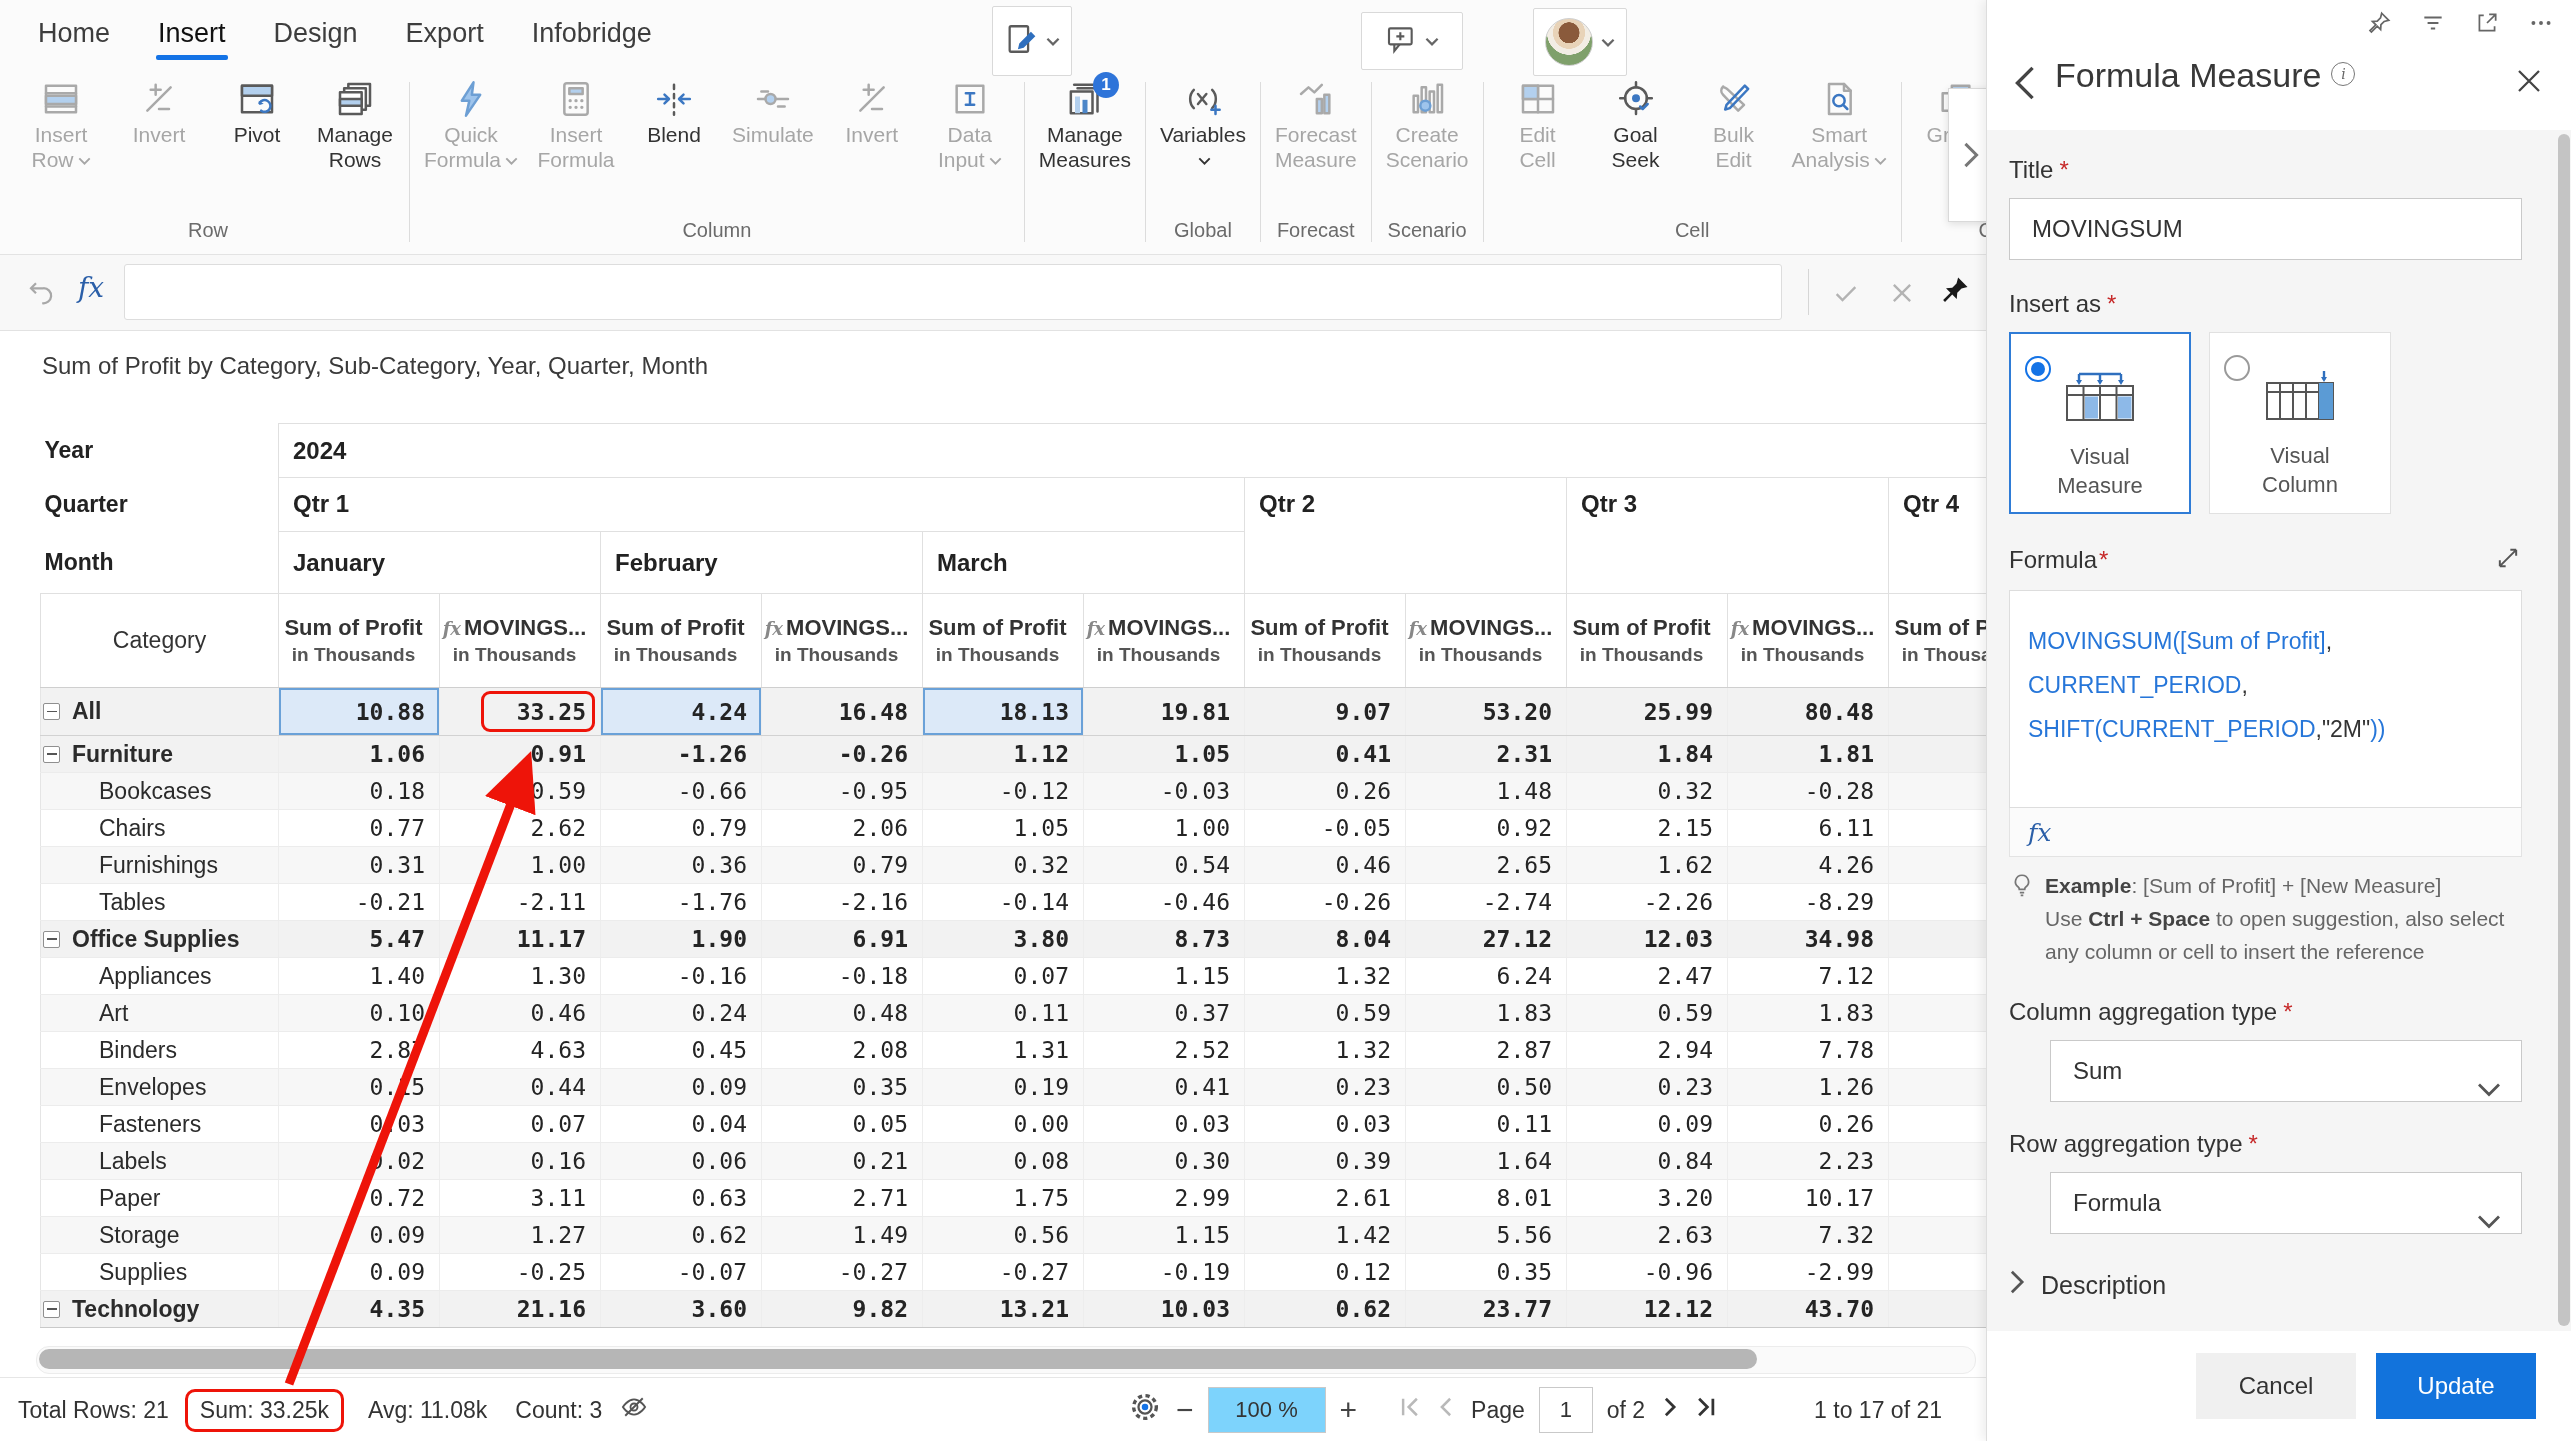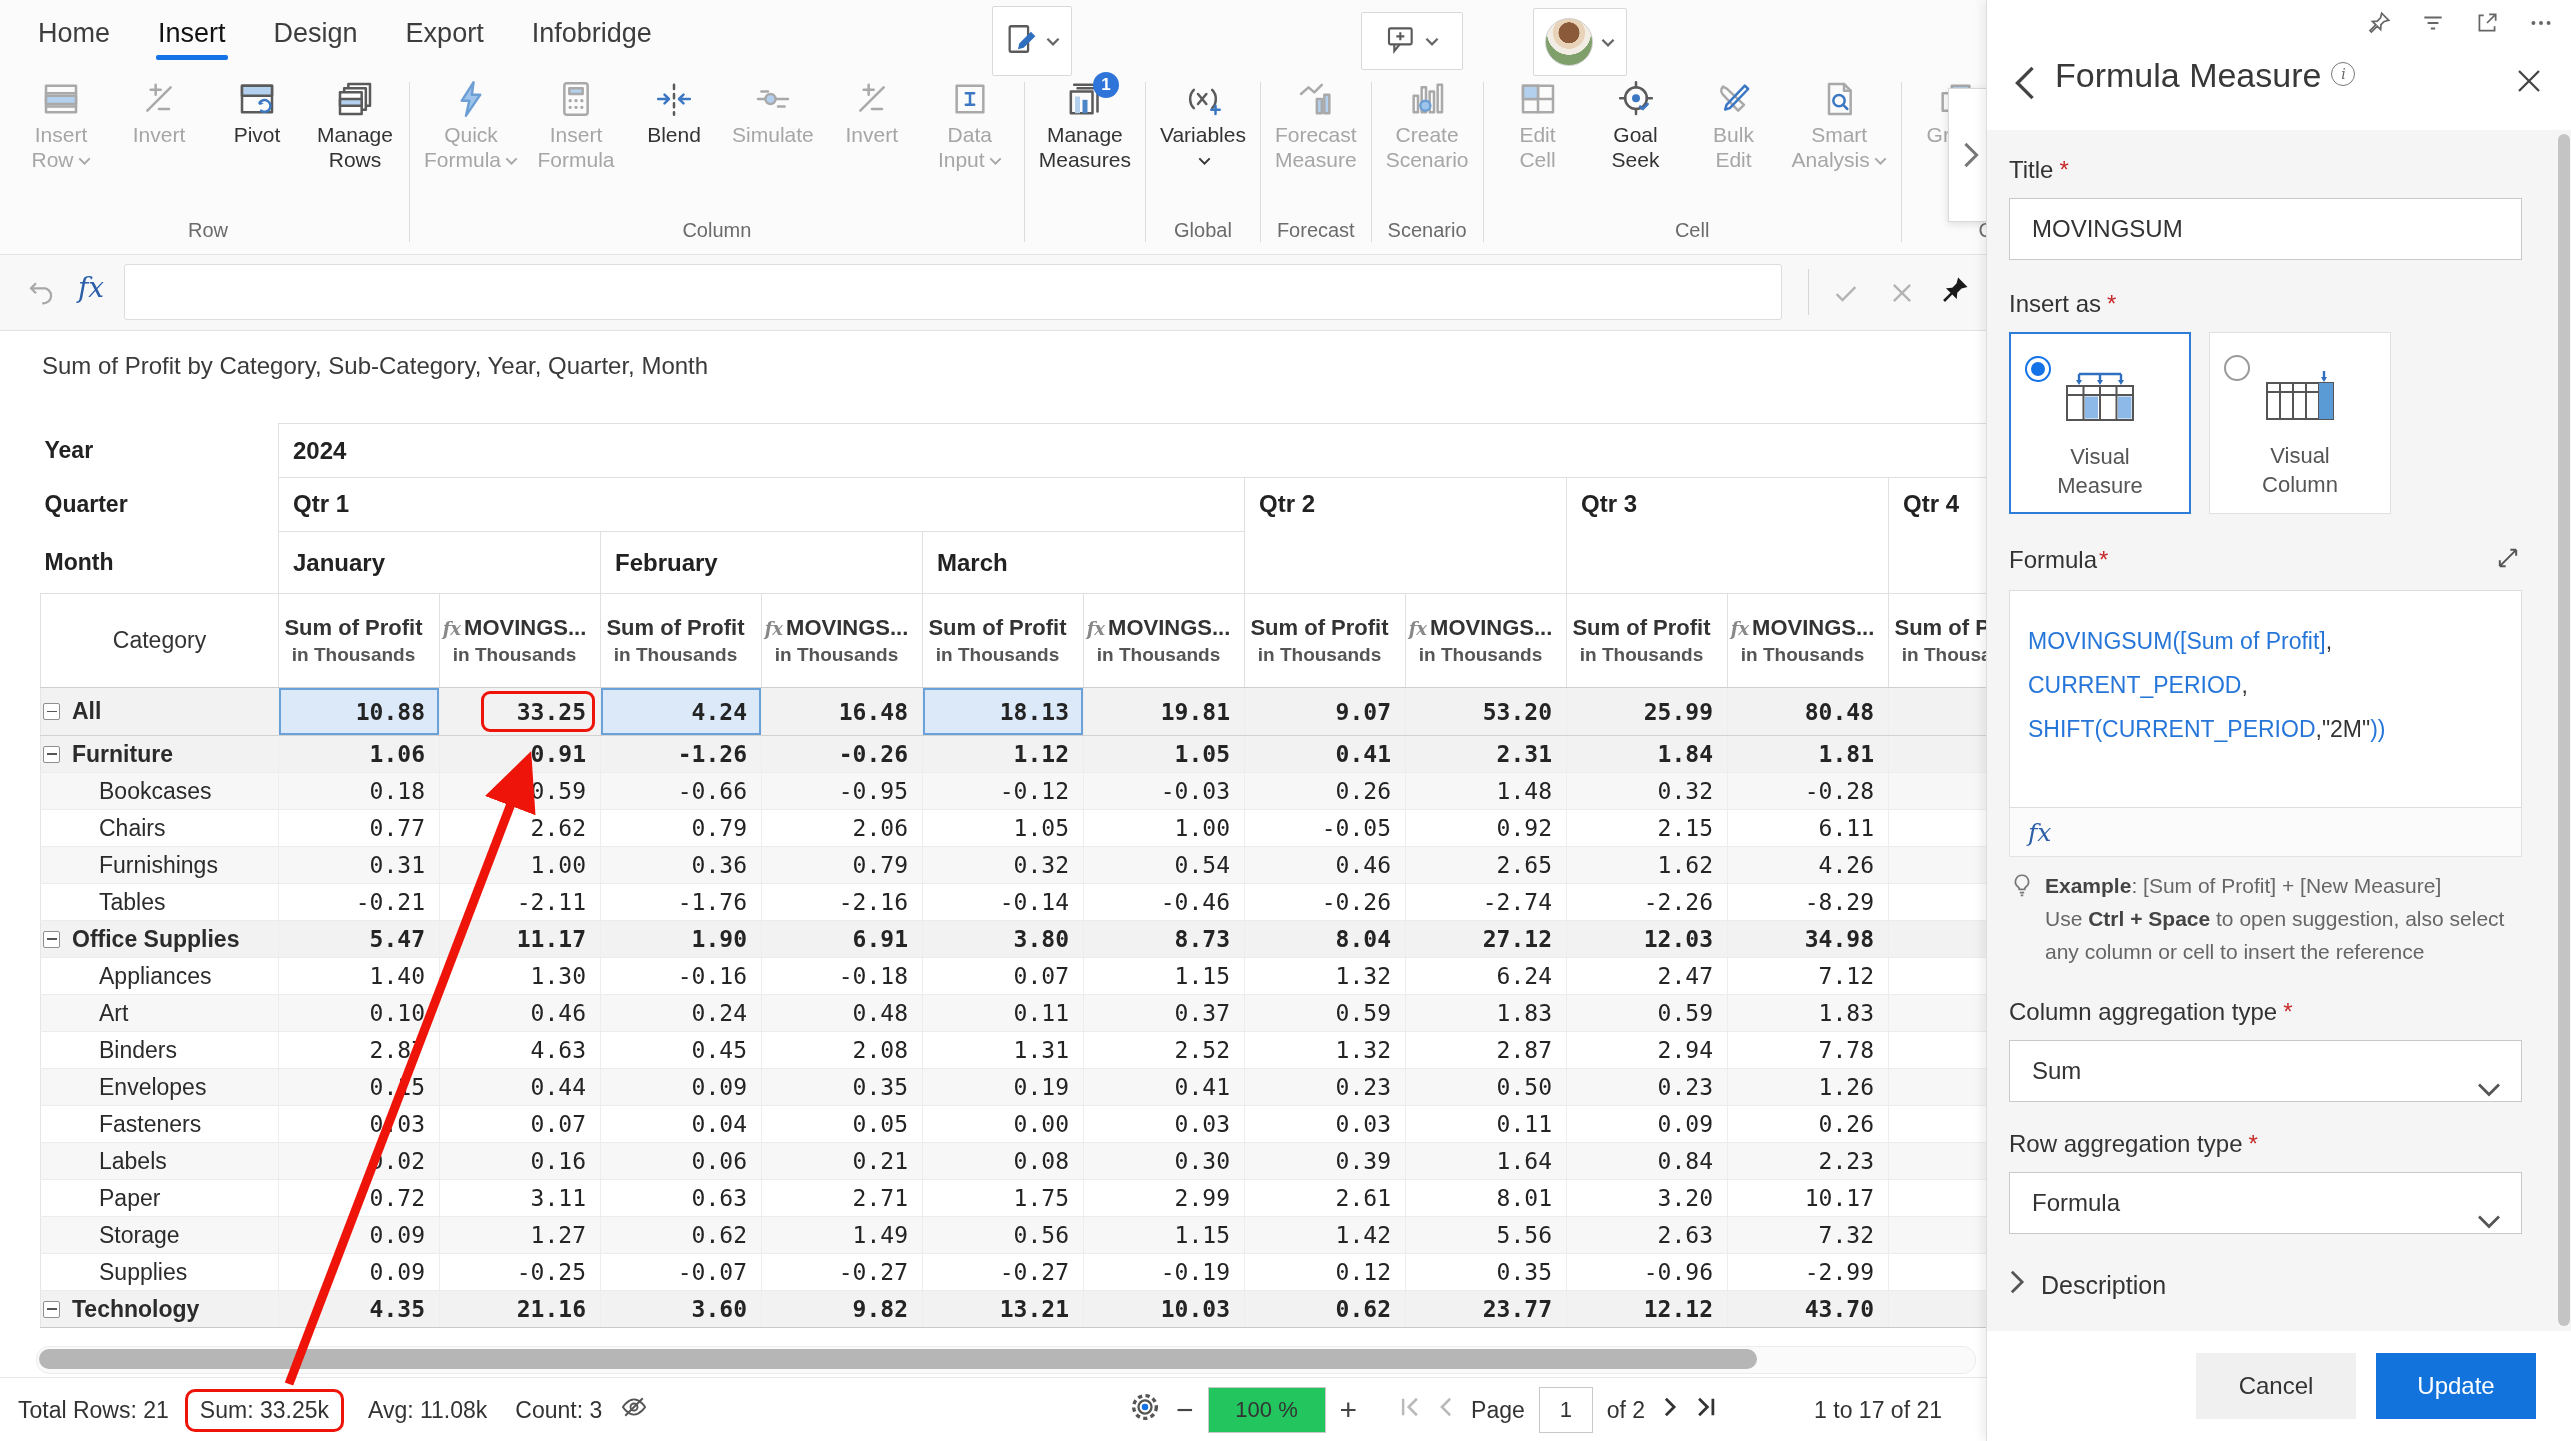--- a/index.html
+++ b/index.html
@@ -63,21 +63,21 @@
   td.rb{position:relative;}
   td.rb::after{content:"";position:absolute;right:5px;top:3px;bottom:3px;width:108px;border:3.5px solid #ee1409;border-radius:9px;pointer-events:none;}
   
   .hscroll{position:absolute;left:36px;top:1346px;width:1938px;height:26px;background:#fafafa;border:1px solid #ececec;border-radius:13px;}
   .hthumb{position:absolute;left:2px;top:2px;width:1718px;height:20px;background:#b6b6b6;border-radius:10px;cursor:grab;}
   .statusbar{position:absolute;left:0;top:1377px;width:1986px;height:64px;background:#fff;border-top:1px solid #e6e6e6;
              display:flex;align-items:center;font-size:23px;color:#333;}
   .st{margin-left:18px;white-space:nowrap;}
   .sumbox{margin-left:16px;padding:5px 12px;border:3px solid #ee1409;border-radius:10px;}
   .zoomcluster{position:absolute;left:1128px;top:0;height:64px;display:flex;align-items:center;gap:14px;}
-  .zbox{width:116px;height:44px;border:1px solid #c9c9c9;background:#22c55e;display:flex;align-items:center;justify-content:center;font-size:22px;}
+  .zbox{width:116px;height:44px;border:1px solid #c9c9c9;background:#7dd3fc;display:flex;align-items:center;justify-content:center;font-size:22px;}
   .pbox{width:52px;height:44px;border:1px solid #c9c9c9;background:#fff;display:flex;align-items:center;justify-content:center;font-size:22px;}
   .zsign{font-size:30px;color:#444;cursor:pointer;}
   .pgic{color:#333;cursor:pointer;} .pgic.dis{color:#b9b9b9;}
   .rangetxt{margin-left:auto;margin-right:44px;white-space:nowrap;}
   
   .panel{position:absolute;left:1986px;top:0;width:585px;height:1441px;background:#fff;border-left:1px solid #ddd;
          box-shadow:-4px 0 10px rgba(0,0,0,.07);z-index:100;}
   .ptop{position:absolute;right:18px;top:10px;display:flex;gap:28px;color:#666;}
   .ptop span{cursor:pointer;}
   .phead{position:absolute;left:0;top:46px;width:100%;height:74px;}
@@ -100,21 +100,21 @@
   .card.selected .radio::after{content:"";position:absolute;left:4px;top:4px;width:14px;height:14px;border-radius:50%;background:#1473e6;}
   .cardlab{font-size:22px;color:#555;line-height:29px;margin-top:12px;}
   .frow{display:flex;justify-content:space-between;align-items:center;margin-top:30px;}
   .codebox{background:#fff;border:1px solid #ddd;height:218px;box-sizing:border-box;padding:28px 18px;font-size:23px;line-height:44px;}
   .code-b{color:#2676d9;} .code-d{color:#333;}
   .fxstrip{background:#fbfbfb;border:1px solid #e3e3e3;border-top:none;height:48px;display:flex;align-items:center;padding-left:18px;
            font-family:"DejaVu Serif",serif;font-style:italic;font-size:25px;color:#2b5fa8;}
   .example{margin-top:12px;font-size:21px;color:#666;line-height:33px;position:relative;padding-left:36px;}
   .bulb{position:absolute;left:0;top:3px;color:#777;}
   .exb{color:#444;font-weight:bold;} .exi{}
-  .select{height:60px;background:#fff;border:1px solid #c9c9c9;line-height:60px;padding-left:22px;font-size:24px;color:#333;position:relative;cursor:pointer;}
+  .select{height:60px;background:#fff;border:1px solid #c9c9c9;line-height:60px;padding-left:22px;font-size:24px;color:#333;position:relative;cursor:pointer;margin-left:41px;}
   .selchev{position:absolute;right:20px;top:18px;color:#555;}
   .descrow{margin-top:36px;display:flex;align-items:center;gap:16px;font-size:25px;color:#333;cursor:pointer;}
   .pfoot{position:absolute;left:0;bottom:0;width:585px;height:110px;background:#fff;display:flex;align-items:center;justify-content:flex-end;gap:20px;padding-right:36px;box-sizing:border-box;}
   .btn{height:66px;min-width:160px;display:flex;align-items:center;justify-content:center;font-size:24px;cursor:pointer;border:none;}
   .btn-cancel{background:#f0f0f0;color:#333;}
   .btn-update{background:#1273dc;color:#fff;}
   .pscroll{position:absolute;right:2px;top:134px;width:12px;height:1192px;background:#c4c4c4;border-radius:6px;cursor:grab;}
   
   .annot{position:absolute;left:0;top:0;width:2571px;height:1441px;pointer-events:none;z-index:50;}
 </style>

